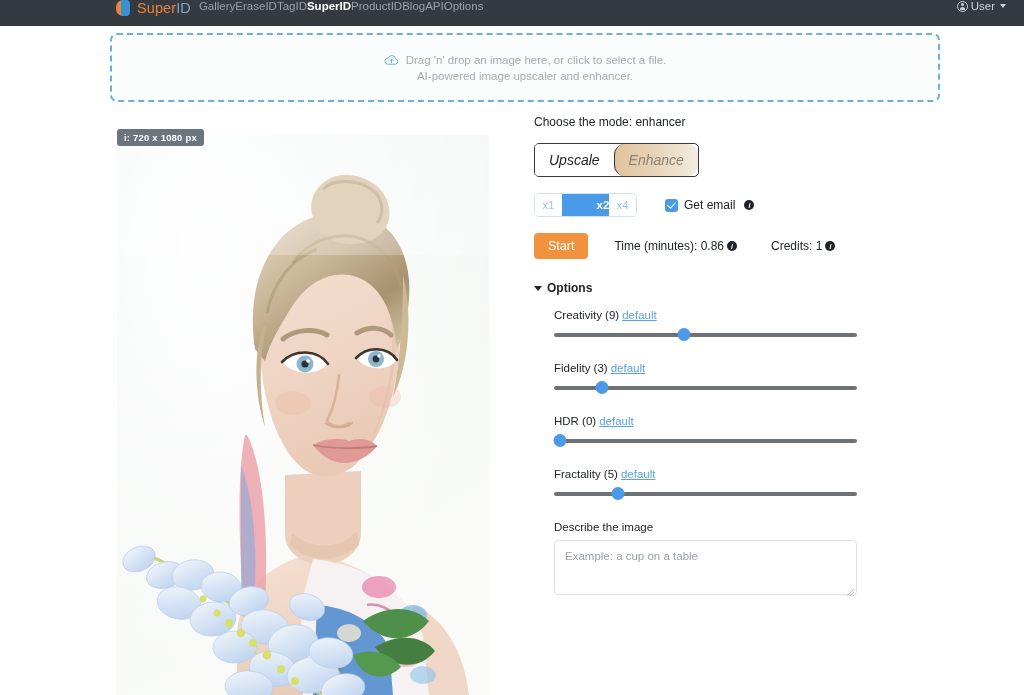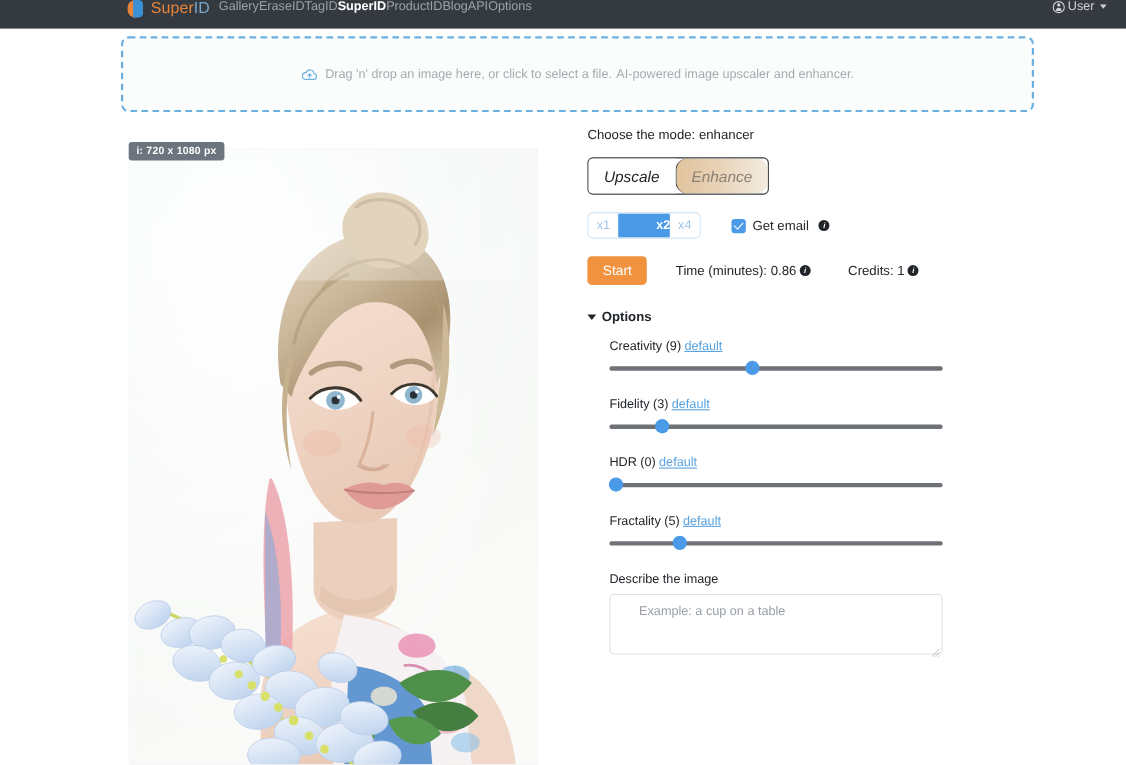--- a/index.html
+++ b/index.html
@@ -113,21 +113,21 @@
 
   
   .dropzone {
     position: absolute;
     left: 110px; top: 33px;
     width: 830px; height: 69px;
     border: 2px dashed #6aafe0;
     border-radius: 7px;
     background: #fbfcfc;
     display: flex;
-    flex-direction: row;
+    flex-direction: column;
     align-items: center;
     justify-content: center;
     gap: 4px;
     cursor: pointer;
   }
   .dz-line1 {
     display: flex; align-items: center; gap: 7px;
     color: #a7abb0;
     font-size: 11.5px;
   }
@@ -361,21 +361,21 @@
   .desc-label {
     font-size: 11.5px;
     color: #212529;
     margin-bottom: 7px;
   }
   .desc-area {
     width: 303px;
     height: 55px;
     border: 1px solid #dfe2e5;
     border-radius: 4px;
-    padding: 9px 26px;
+    padding: 9px 10px;
     font-size: 11.5px;
     font-family: inherit;
     color: #212529;
     resize: none;
     outline: none;
     position: relative;
   }
   .desc-area::placeholder { color: #9aa0a6; }
   .desc-wrap { position: relative; width: 303px; }
   .resize-grip {

